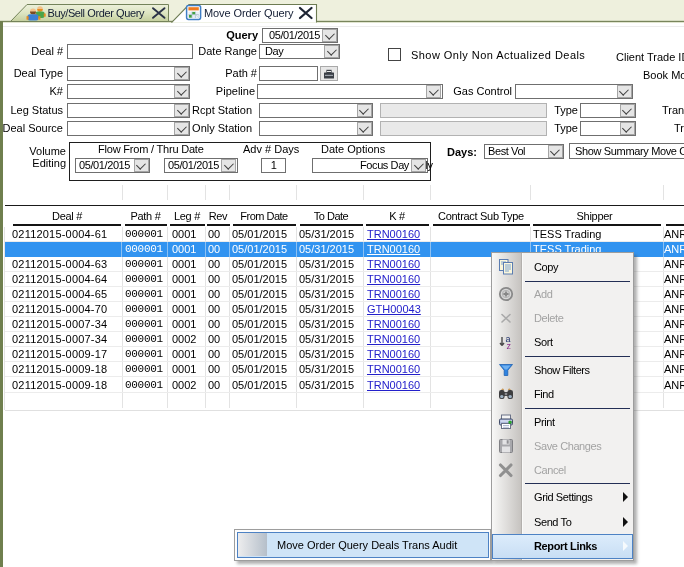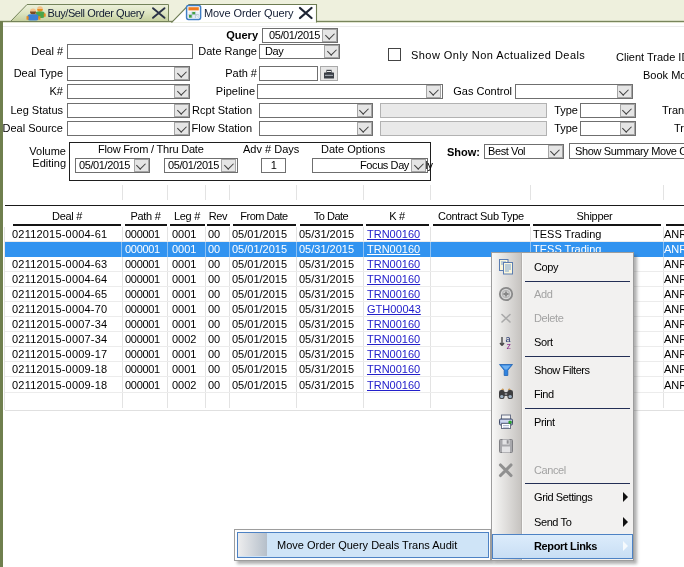--- a/index.html
+++ b/index.html
@@ -9,21 +9,21 @@
 .lbl{position:absolute;font-size:11px;color:#000;white-space:nowrap;line-height:15px;height:15px;}
 .rlbl{text-align:right;}
 .fld{position:absolute;background:#fff;border:1px solid #6f6f6f;height:15px;font-size:11px;line-height:13px;padding-left:3px;white-space:nowrap;letter-spacing:-0.4px;}
 .gfld{position:absolute;background:#e9e9e9;border:1px solid #b2b2b2;height:15px;}
 .cbtn{position:absolute;background:#e5e5e5;border:1px solid #a5a5a5;height:13px;width:15px;}
 .cbtn:after{content:"";position:absolute;left:2.8px;top:2.2px;width:6.5px;height:5px;border-left:1.2px solid #3e3e3e;border-bottom:1.2px solid #3e3e3e;transform:rotate(-45deg);}
 .vl{position:absolute;width:1px;background:#e3e3e3;}
 .row{position:absolute;left:5px;width:679px;height:15px;font-size:11px;line-height:15px;border-bottom:1px solid #ececec;}
 .row span{position:absolute;top:0;height:15px;white-space:nowrap;}
 .cA{left:7px;letter-spacing:0.2px;}
-.cB{left:120px;letter-spacing:-0.3px;}
+.cB{left:120px;letter-spacing:-0.3px;font-family:Liberation Mono, monospace;}
 .cC{left:167px;}
 .cD{left:203px;}
 .cE{left:227px;}
 .cF{left:294px;}
 .cG{left:362px;color:#2420cb;text-decoration:underline;}
 .cH{left:528px;}
 .cI{left:659px;}
 .hl{position:absolute;top:209px;height:14px;line-height:15px;font-size:11px;text-align:center;white-space:nowrap;letter-spacing:-0.3px;}
 .hu{position:absolute;top:224px;height:1.6px;background:#141414;}
 .mi{position:absolute;left:0;width:141px;height:24px;font-size:11px;letter-spacing:-0.4px;line-height:24px;color:#000;}
@@ -123,21 +123,21 @@
 <div class="cbtn" style="left:356.5px;top:104px;"></div>
 <div class="gfld" style="left:380px;top:103px;width:167px;"></div>
 <div class="lbl rlbl" style="left:478px;top:103px;width:100px;">Type</div>
 <div class="fld" style="left:580px;top:103px;width:56px;"></div>
 <div class="cbtn" style="left:619.5px;top:104px;"></div>
 <div class="lbl" style="left:662px;top:103px;">Transport</div>
 
 <div class="lbl rlbl" style="left:0px;top:121px;width:63px;">Deal Source</div>
 <div class="fld" style="left:67px;top:121px;width:123px;"></div>
 <div class="cbtn" style="left:174px;top:122px;"></div>
-<div class="lbl rlbl" style="left:157px;top:121px;width:95px;">Flow Station</div>
+<div class="lbl rlbl" style="left:157px;top:121px;width:95px;">Only Station</div>
 <div class="fld" style="left:259px;top:121px;width:114px;"></div>
 <div class="cbtn" style="left:356.5px;top:122px;"></div>
 <div class="gfld" style="left:380px;top:121px;width:167px;"></div>
 <div class="lbl rlbl" style="left:478px;top:121px;width:100px;">Type</div>
 <div class="fld" style="left:580px;top:121px;width:56px;"></div>
 <div class="cbtn" style="left:619.5px;top:122px;"></div>
 <div class="lbl" style="left:674px;top:121px;">Tr</div>
 
 <div class="lbl rlbl" style="left:0px;top:145px;width:66px;line-height:12px;height:12px;">Volume</div>
 <div class="lbl rlbl" style="left:0px;top:157px;width:66px;line-height:12px;height:12px;">Editing</div>
@@ -145,21 +145,21 @@
 <div class="lbl" style="left:98px;top:142px;letter-spacing:-0.2px;">Flow From / Thru Date</div>
 <div class="fld" style="left:75px;top:158px;width:75px;">05/01/2015</div>
 <div class="cbtn" style="left:133.5px;top:159px;"></div>
 <div class="fld" style="left:164px;top:158px;width:74px;">05/01/2015</div>
 <div class="cbtn" style="left:221px;top:159px;"></div>
 <div class="lbl" style="left:243px;top:142px;">Adv # Days</div>
 <div class="fld" style="left:261px;top:158px;width:25px;text-align:center;padding-left:0;">1</div>
 <div class="lbl" style="left:321px;top:142px;">Date Options</div>
 <div class="fld" style="left:312px;top:158px;width:116px;padding-left:47px;">Focus Day Only</div>
 <div class="cbtn" style="left:411px;top:159px;"></div>
-<div class="lbl" style="left:447px;top:145px;font-weight:bold;">Show:</div>
+<div class="lbl" style="left:447px;top:145px;font-weight:bold;">Days:</div>
 <div class="fld" style="left:484px;top:144px;width:80px;">Best Vol</div>
 <div class="cbtn" style="left:547.5px;top:145px;"></div>
 <div class="fld" style="left:569px;top:143px;width:121px;height:16px;line-height:14px;padding-left:5px;letter-spacing:-0.35px;">Show Summary Move O</div>
 
 <div class="vl" style="left:122px;top:185px;height:15px;"></div>
 <div class="vl" style="left:167px;top:185px;height:15px;"></div>
 <div class="vl" style="left:205px;top:185px;height:15px;"></div>
 <div class="vl" style="left:229px;top:185px;height:15px;"></div>
 <div class="vl" style="left:296px;top:185px;height:15px;"></div>
 <div class="vl" style="left:363px;top:185px;height:15px;"></div>
@@ -406,20 +406,21 @@
         </svg>
         <span class="t">Print</span>
       </div>
   <div class="mi dis" style="top:181px;">
         <svg class="ico" viewBox="0 0 16 16">
           <rect x="1.5" y="1.5" width="13" height="13" rx="1" fill="#a8a8ac" stroke="#808084"></rect>
           <rect x="4.5" y="1.5" width="7" height="5" fill="#e3e3e5"></rect>
           <rect x="8.7" y="2.2" width="2" height="3.5" fill="#909094"></rect>
           <rect x="4" y="8.5" width="8" height="6" fill="#e3e3e5"></rect>
         </svg>
+        <span class="t">Save Changes</span>
       </div>
   <div class="mi dis" style="top:205px;">
         <svg class="ico" viewBox="0 0 16 16">
           <path d="M2.5,3 L13,13.5 M13,3 L2.5,13.5" stroke="#909090" stroke-width="3.1" stroke-linecap="round"></path>
         </svg>
         <span class="t">Cancel</span>
       </div>
   <div class="msep" style="top:229.5px;"></div>
   <div class="mi" style="top:231.5px;">
         <span class="t">Grid Settings</span>

